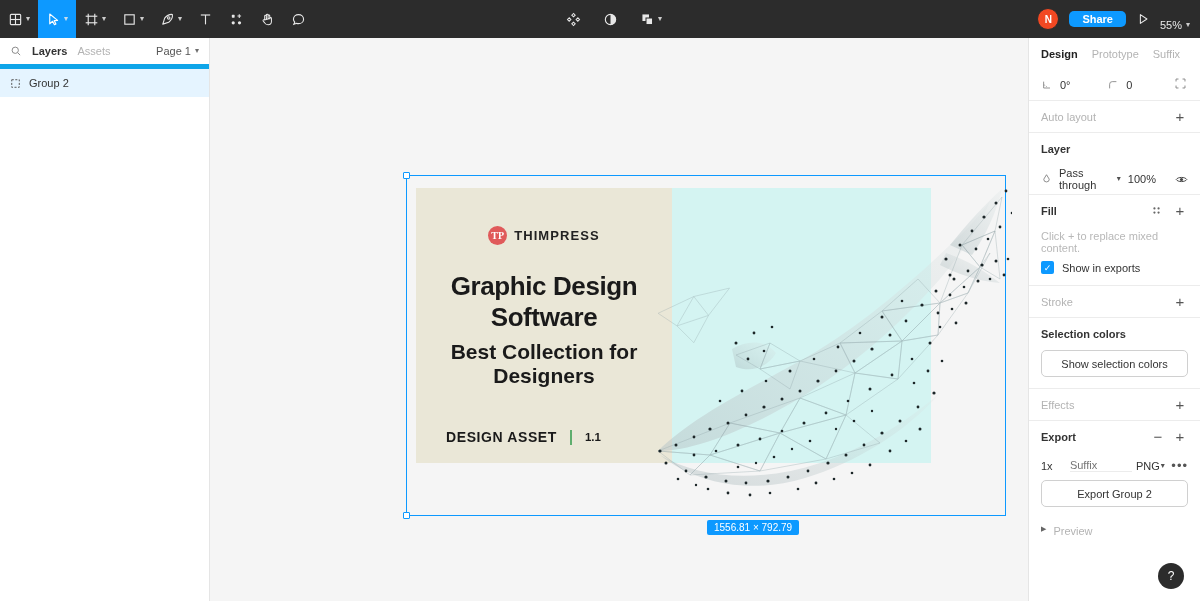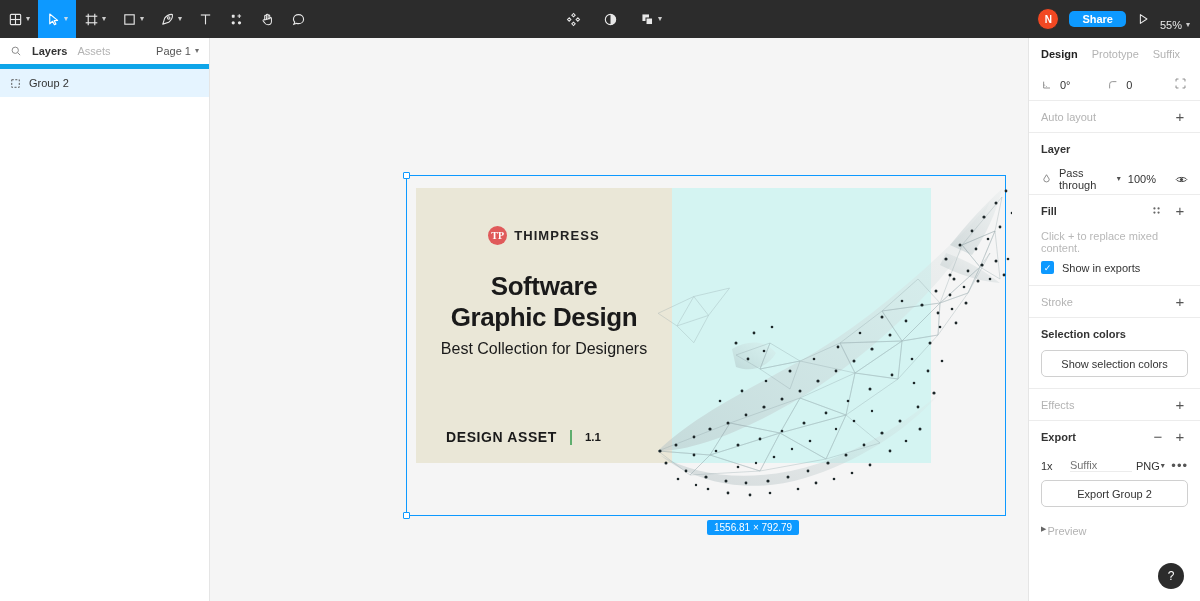--- a/index.html
+++ b/index.html
@@ -138,21 +138,21 @@
     font-size: 13px; font-weight: bold; color: #222;
     letter-spacing: 1.1px;
   }
   .art-title {
     margin-top: 26px; text-align: center;
     font-size: 26px; font-weight: bold; color: #1a1a1a;
     line-height: 1.18; letter-spacing: -0.4px;
   }
   .art-sub {
     margin-top: 8px; text-align: center;
-    font-size: 16px; font-weight: normal; color: #1a1a1a;
+    font-size: 21px; font-weight: bold; color: #1a1a1a;
   }
   .art-footer {
     position: absolute; bottom: 18px; left: 30px;
     display: flex; align-items: center; gap: 13px;
   }
   .art-footer .fa {
     font-size: 14px; font-weight: bold;
     color: #1a1a1a; letter-spacing: .6px;
   }
   .sep-bar { width: 2px; height: 15px; background: #5fae6e; }
@@ -230,21 +230,21 @@
     border: none; border-bottom: 1px solid #ececec;
     background: transparent; outline: none;
     font-family: "Liberation Sans", sans-serif;
   }
   .exp-fmt {
     width: 48px; font-size: 11px; color: #333;
     display: flex; align-items: center; gap: 1px; cursor: pointer;
   }
   .exp-dots { margin-left: auto; color: #555; cursor: pointer; font-size: 13px; letter-spacing: 1px; }
   .preview-row {
-    display: flex; align-items: flex-start; gap: 1px;
+    display: flex; align-items: flex-start; gap: 7px;
     padding: 7px 12px; cursor: pointer;
   }
   .tri { font-size: 7px; color: #666; }
   .help-btn {
     position: absolute; right: 16px; bottom: 12px;
     width: 26px; height: 26px; border-radius: 50%;
     background: #2c2c2c; color: #fff;
     display: flex; align-items: center; justify-content: center;
     font-size: 12px; cursor: pointer; z-index: 40;
   }
@@ -398,22 +398,22 @@
       <div class="handle bl"></div>
     </div>
 
     <div class="artboard">
       <div class="art-left">
         <div class="logo-row">
           <div class="logo-mark">TP</div>
           <div class="logo-text">THIMPRESS</div>
         </div>
         <div class="art-title">
+          <div>Graphic Design</div>
           <div>Software</div>
-          <div>Graphic Design</div>
         </div>
         <div class="art-sub">Best Collection for Designers</div>
         <div class="art-footer">
           <span class="fa">DESIGN ASSET</span>
           <span class="sep-bar"></span>
           <span class="fv">1.1</span>
         </div>
       </div>
       <div class="art-right"></div>
     </div>

